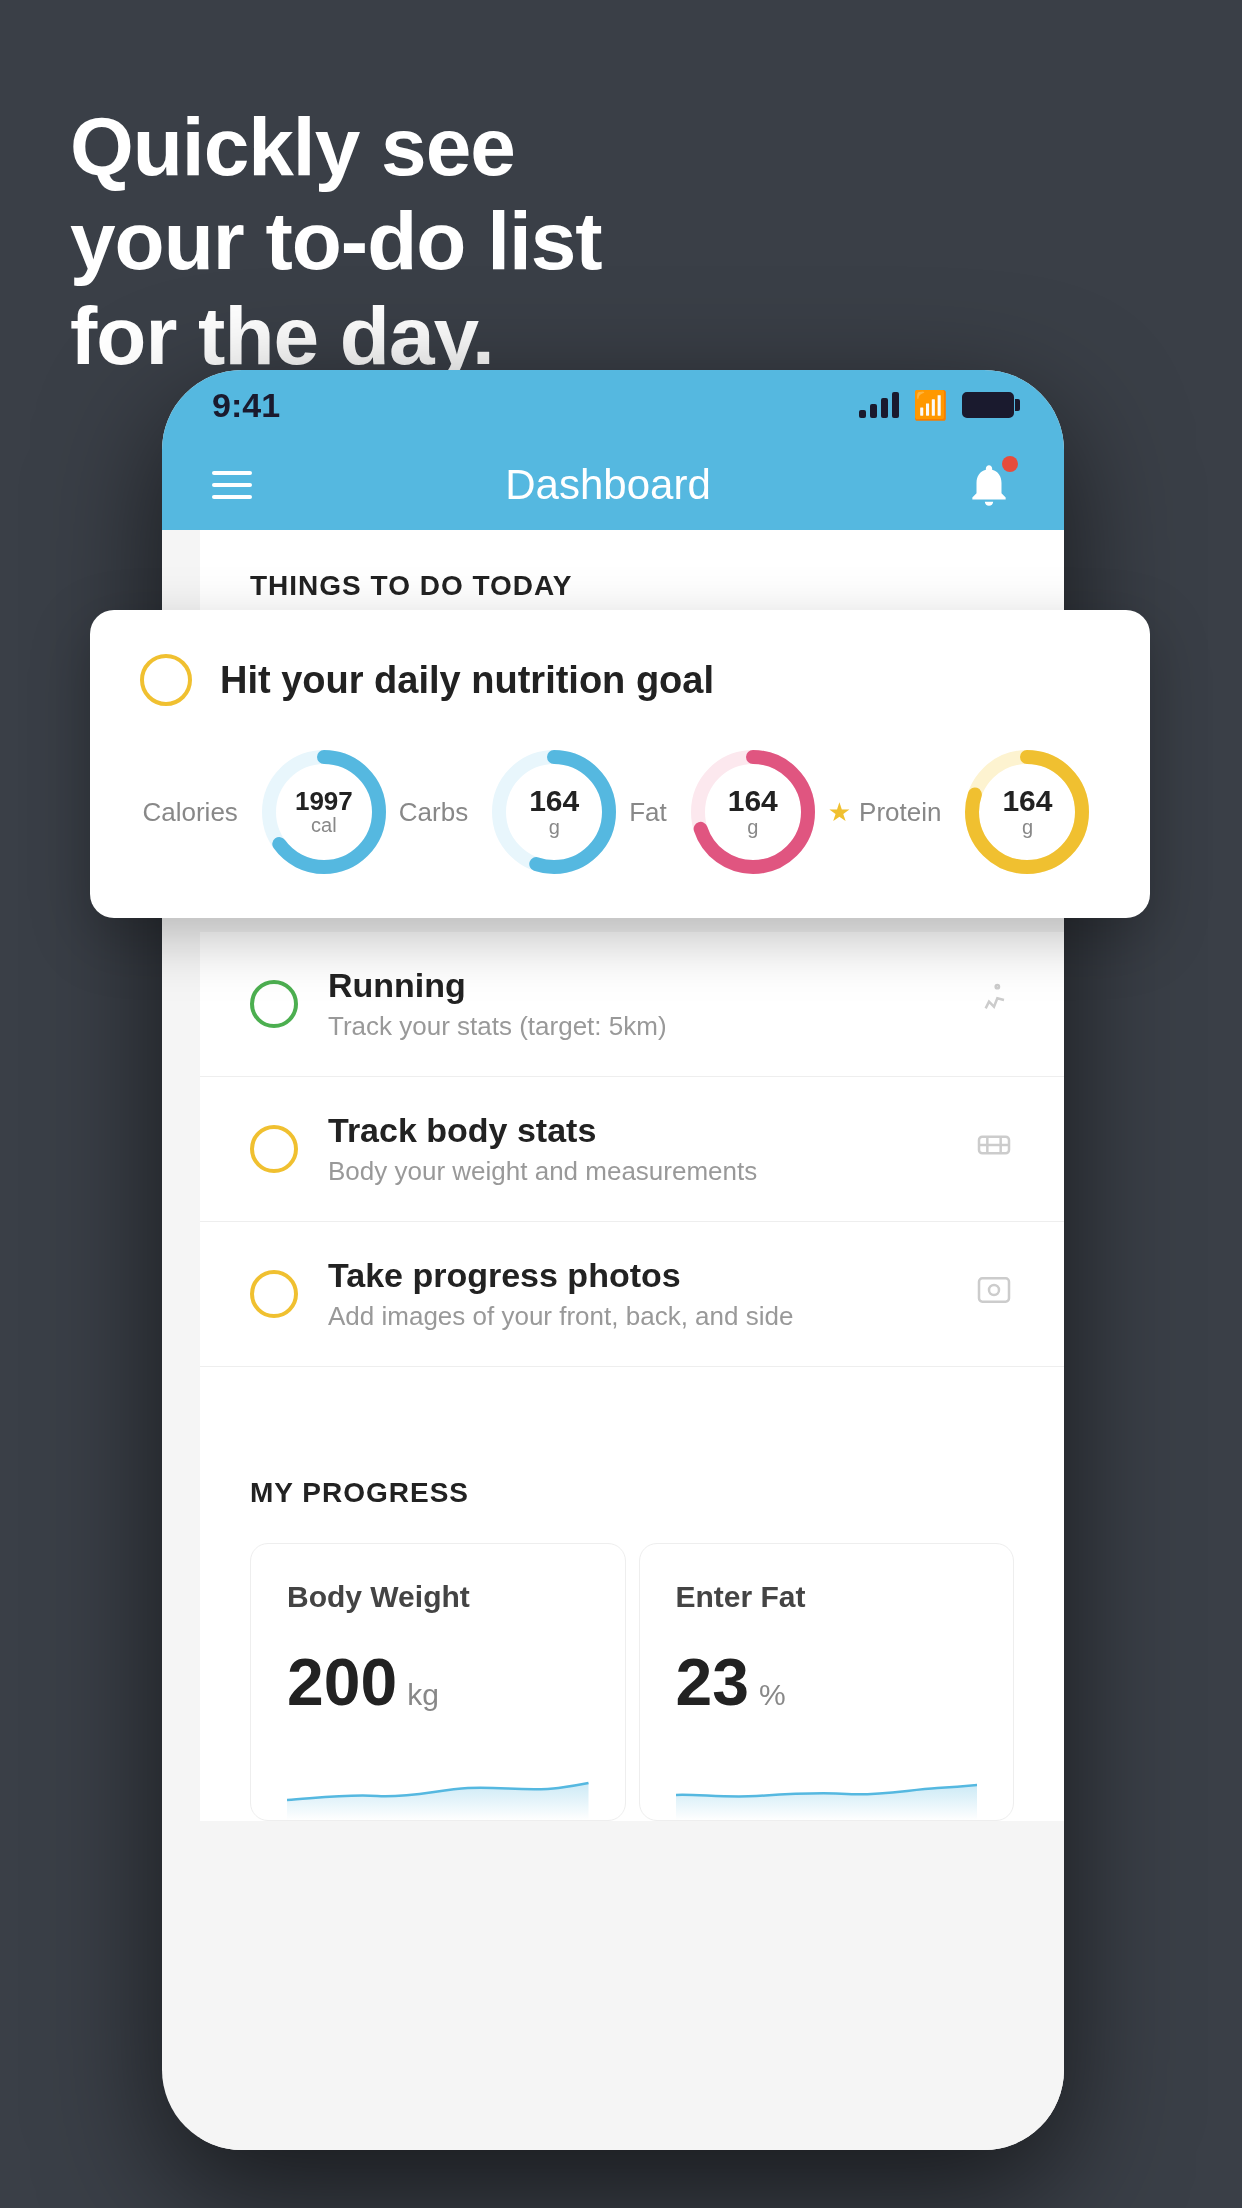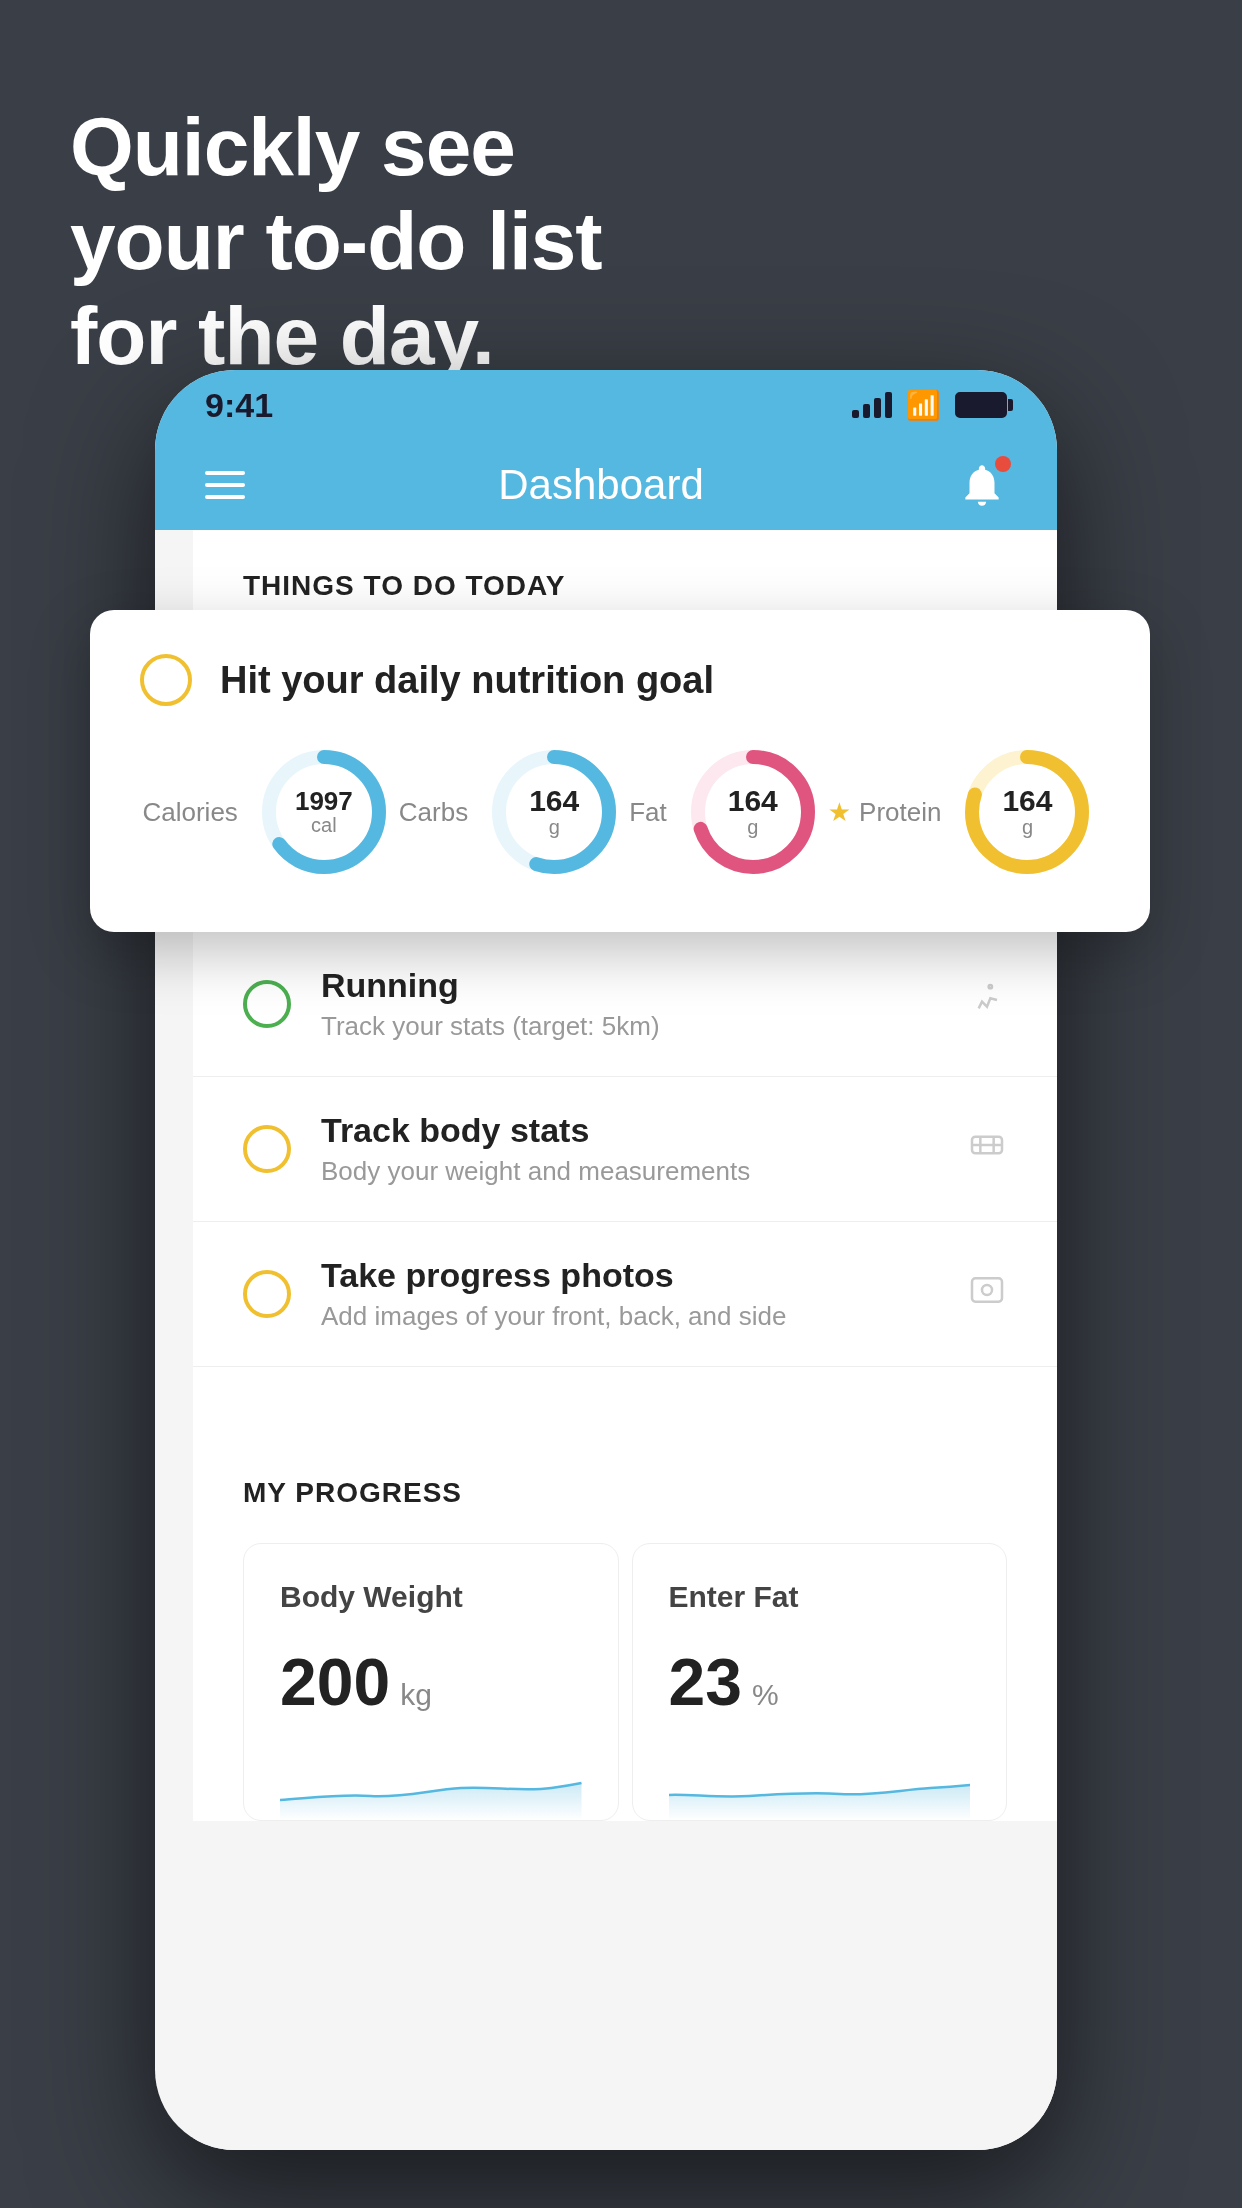--- a/index.html
+++ b/index.html
@@ -21,21 +21,21 @@
       font-size: 82px;
       font-weight: 800;
       line-height: 1.15;
       letter-spacing: -1px;
     }
 
     
     .phone-frame {
       position: absolute;
       top: 370px;
-      left: 155px;
+      left: 162px;
       width: 902px;
       height: 1780px;
       background: #f5f5f5;
       border-radius: 80px;
       overflow: hidden;
       box-shadow: 0 40px 120px rgba(0,0,0,0.6);
     }
 
     
     .status-bar {
@@ -160,21 +160,21 @@
     }
 
     
     .floating-card {
       position: absolute;
       top: 610px;
       left: 90px;
       width: 1060px;
       background: white;
       border-radius: 24px;
-      padding: 44px 50px 50px;
+      padding: 44px 50px 36px;
       box-shadow: 0 20px 60px rgba(0,0,0,0.25);
       z-index: 10;
     }
     .card-header {
       display: flex;
       align-items: center;
       gap: 28px;
       margin-bottom: 36px;
     }
     .circle-checkbox {

